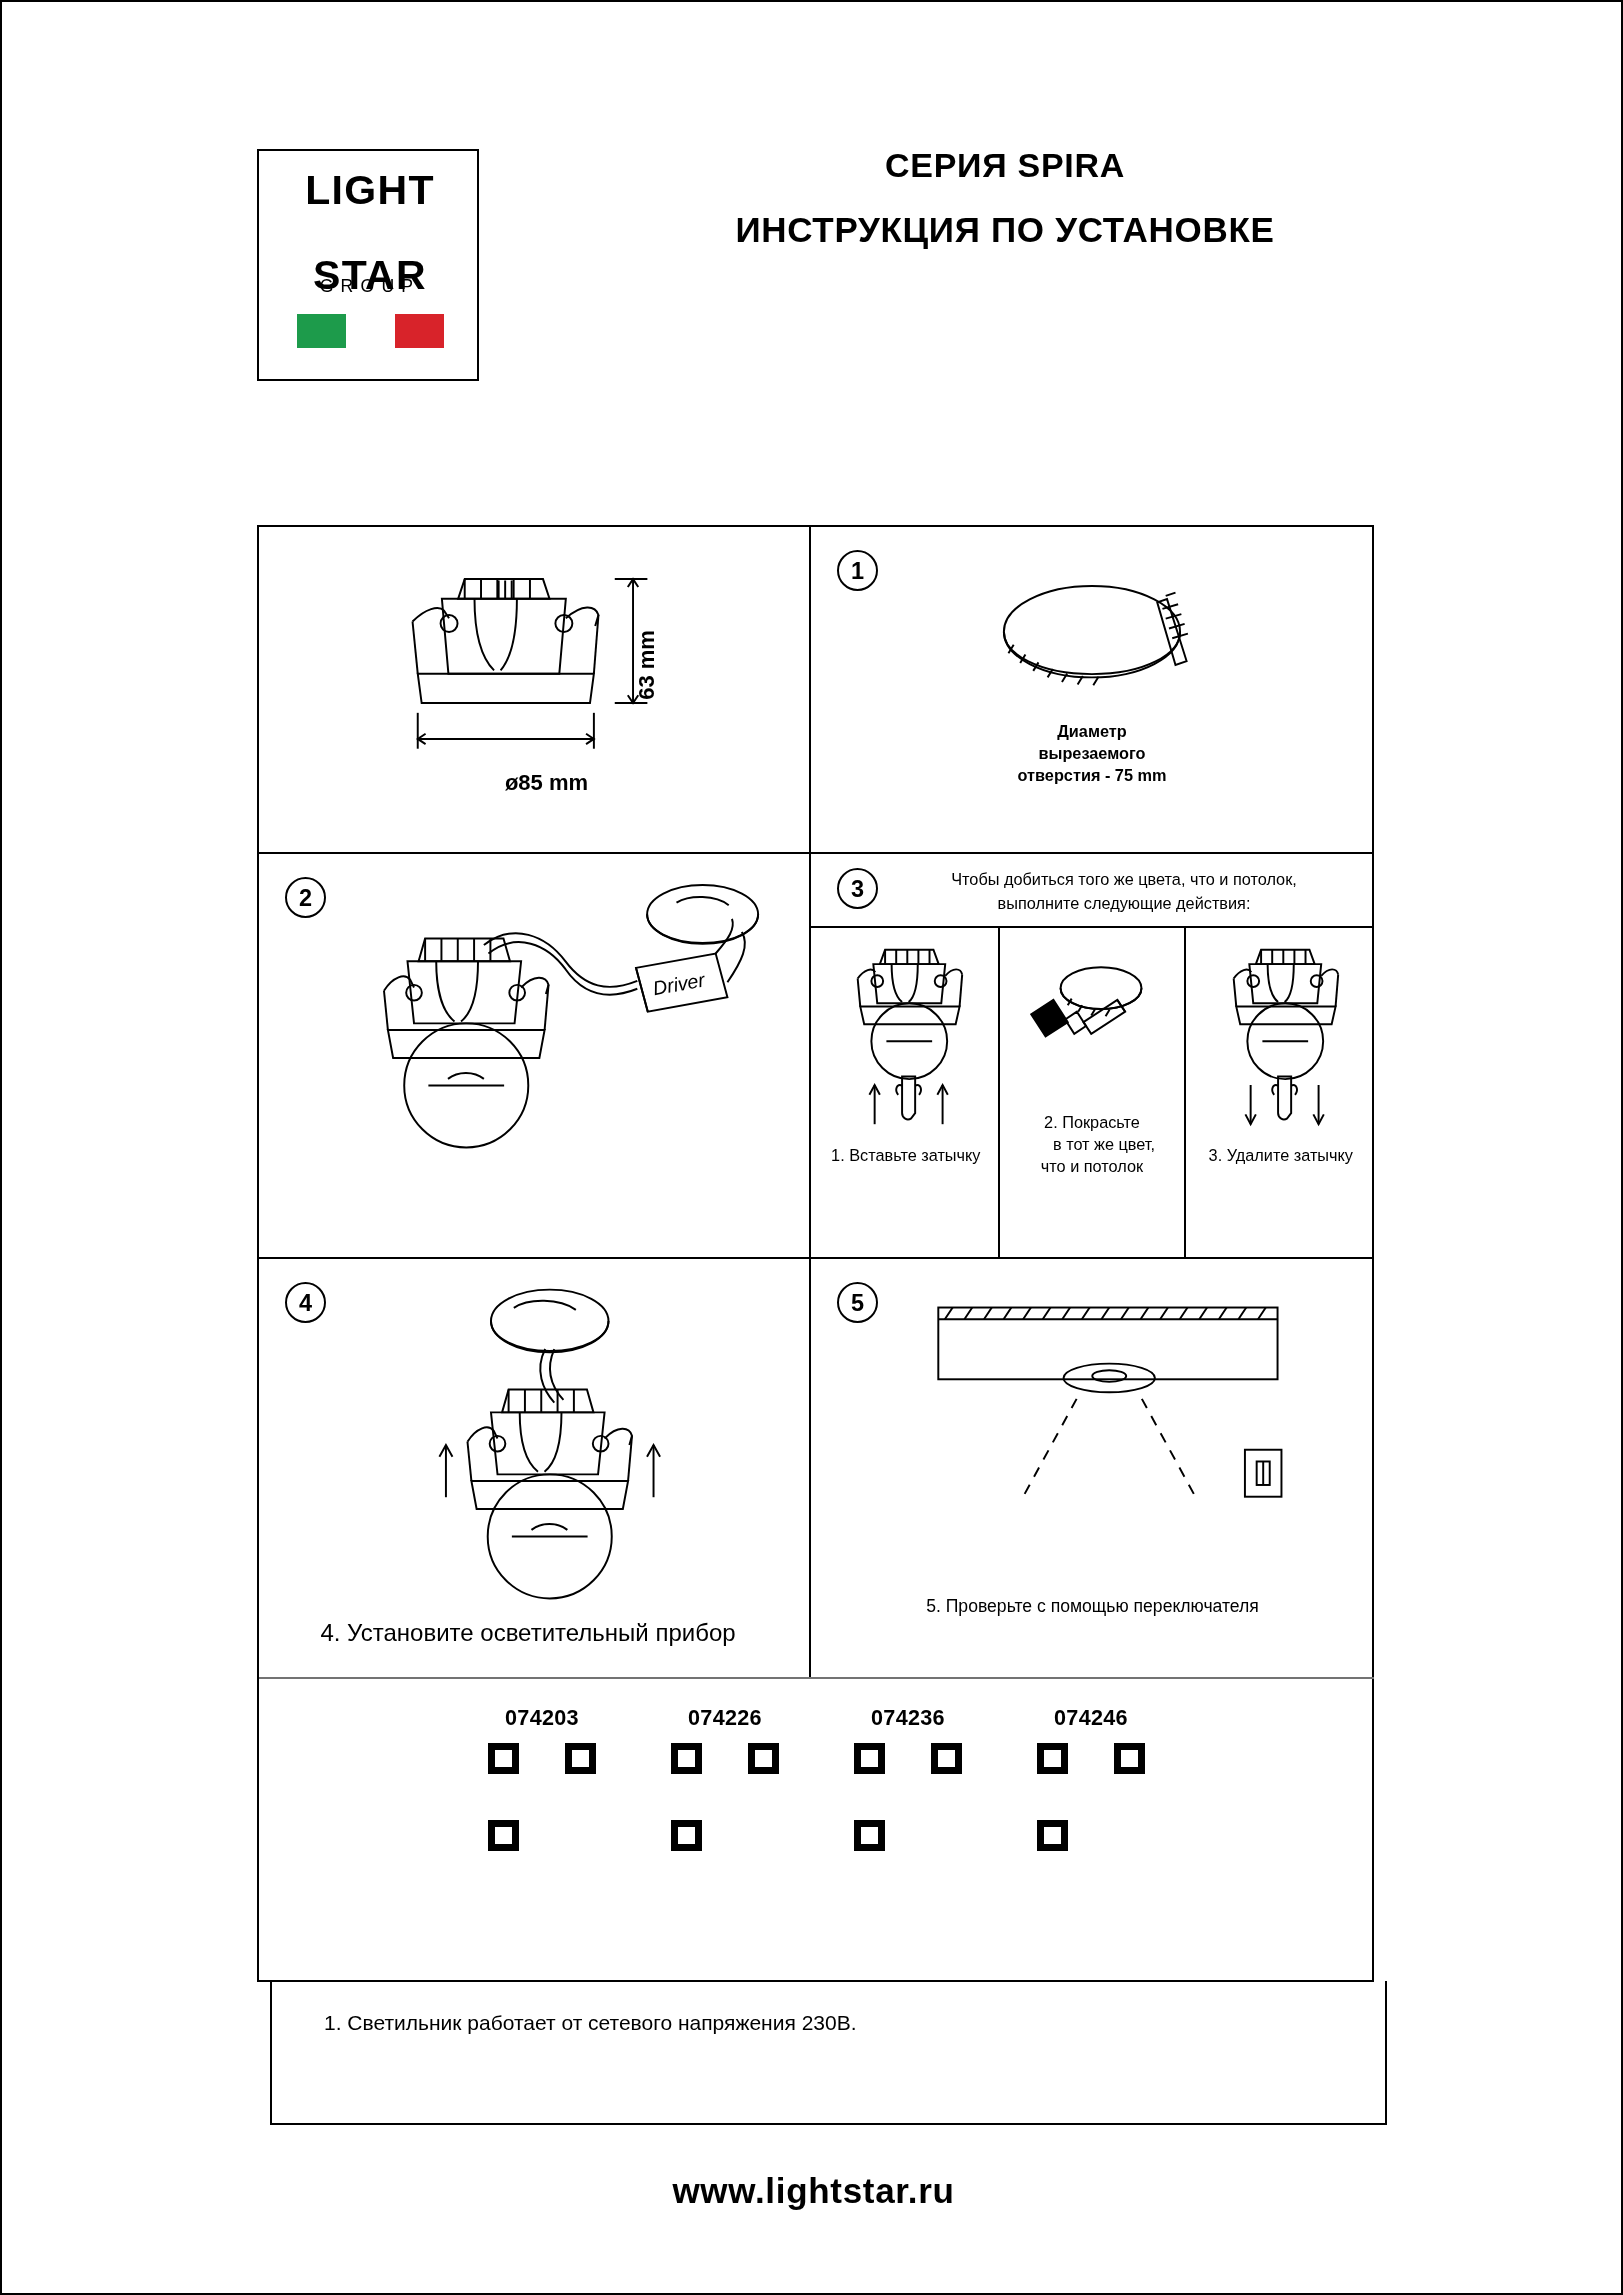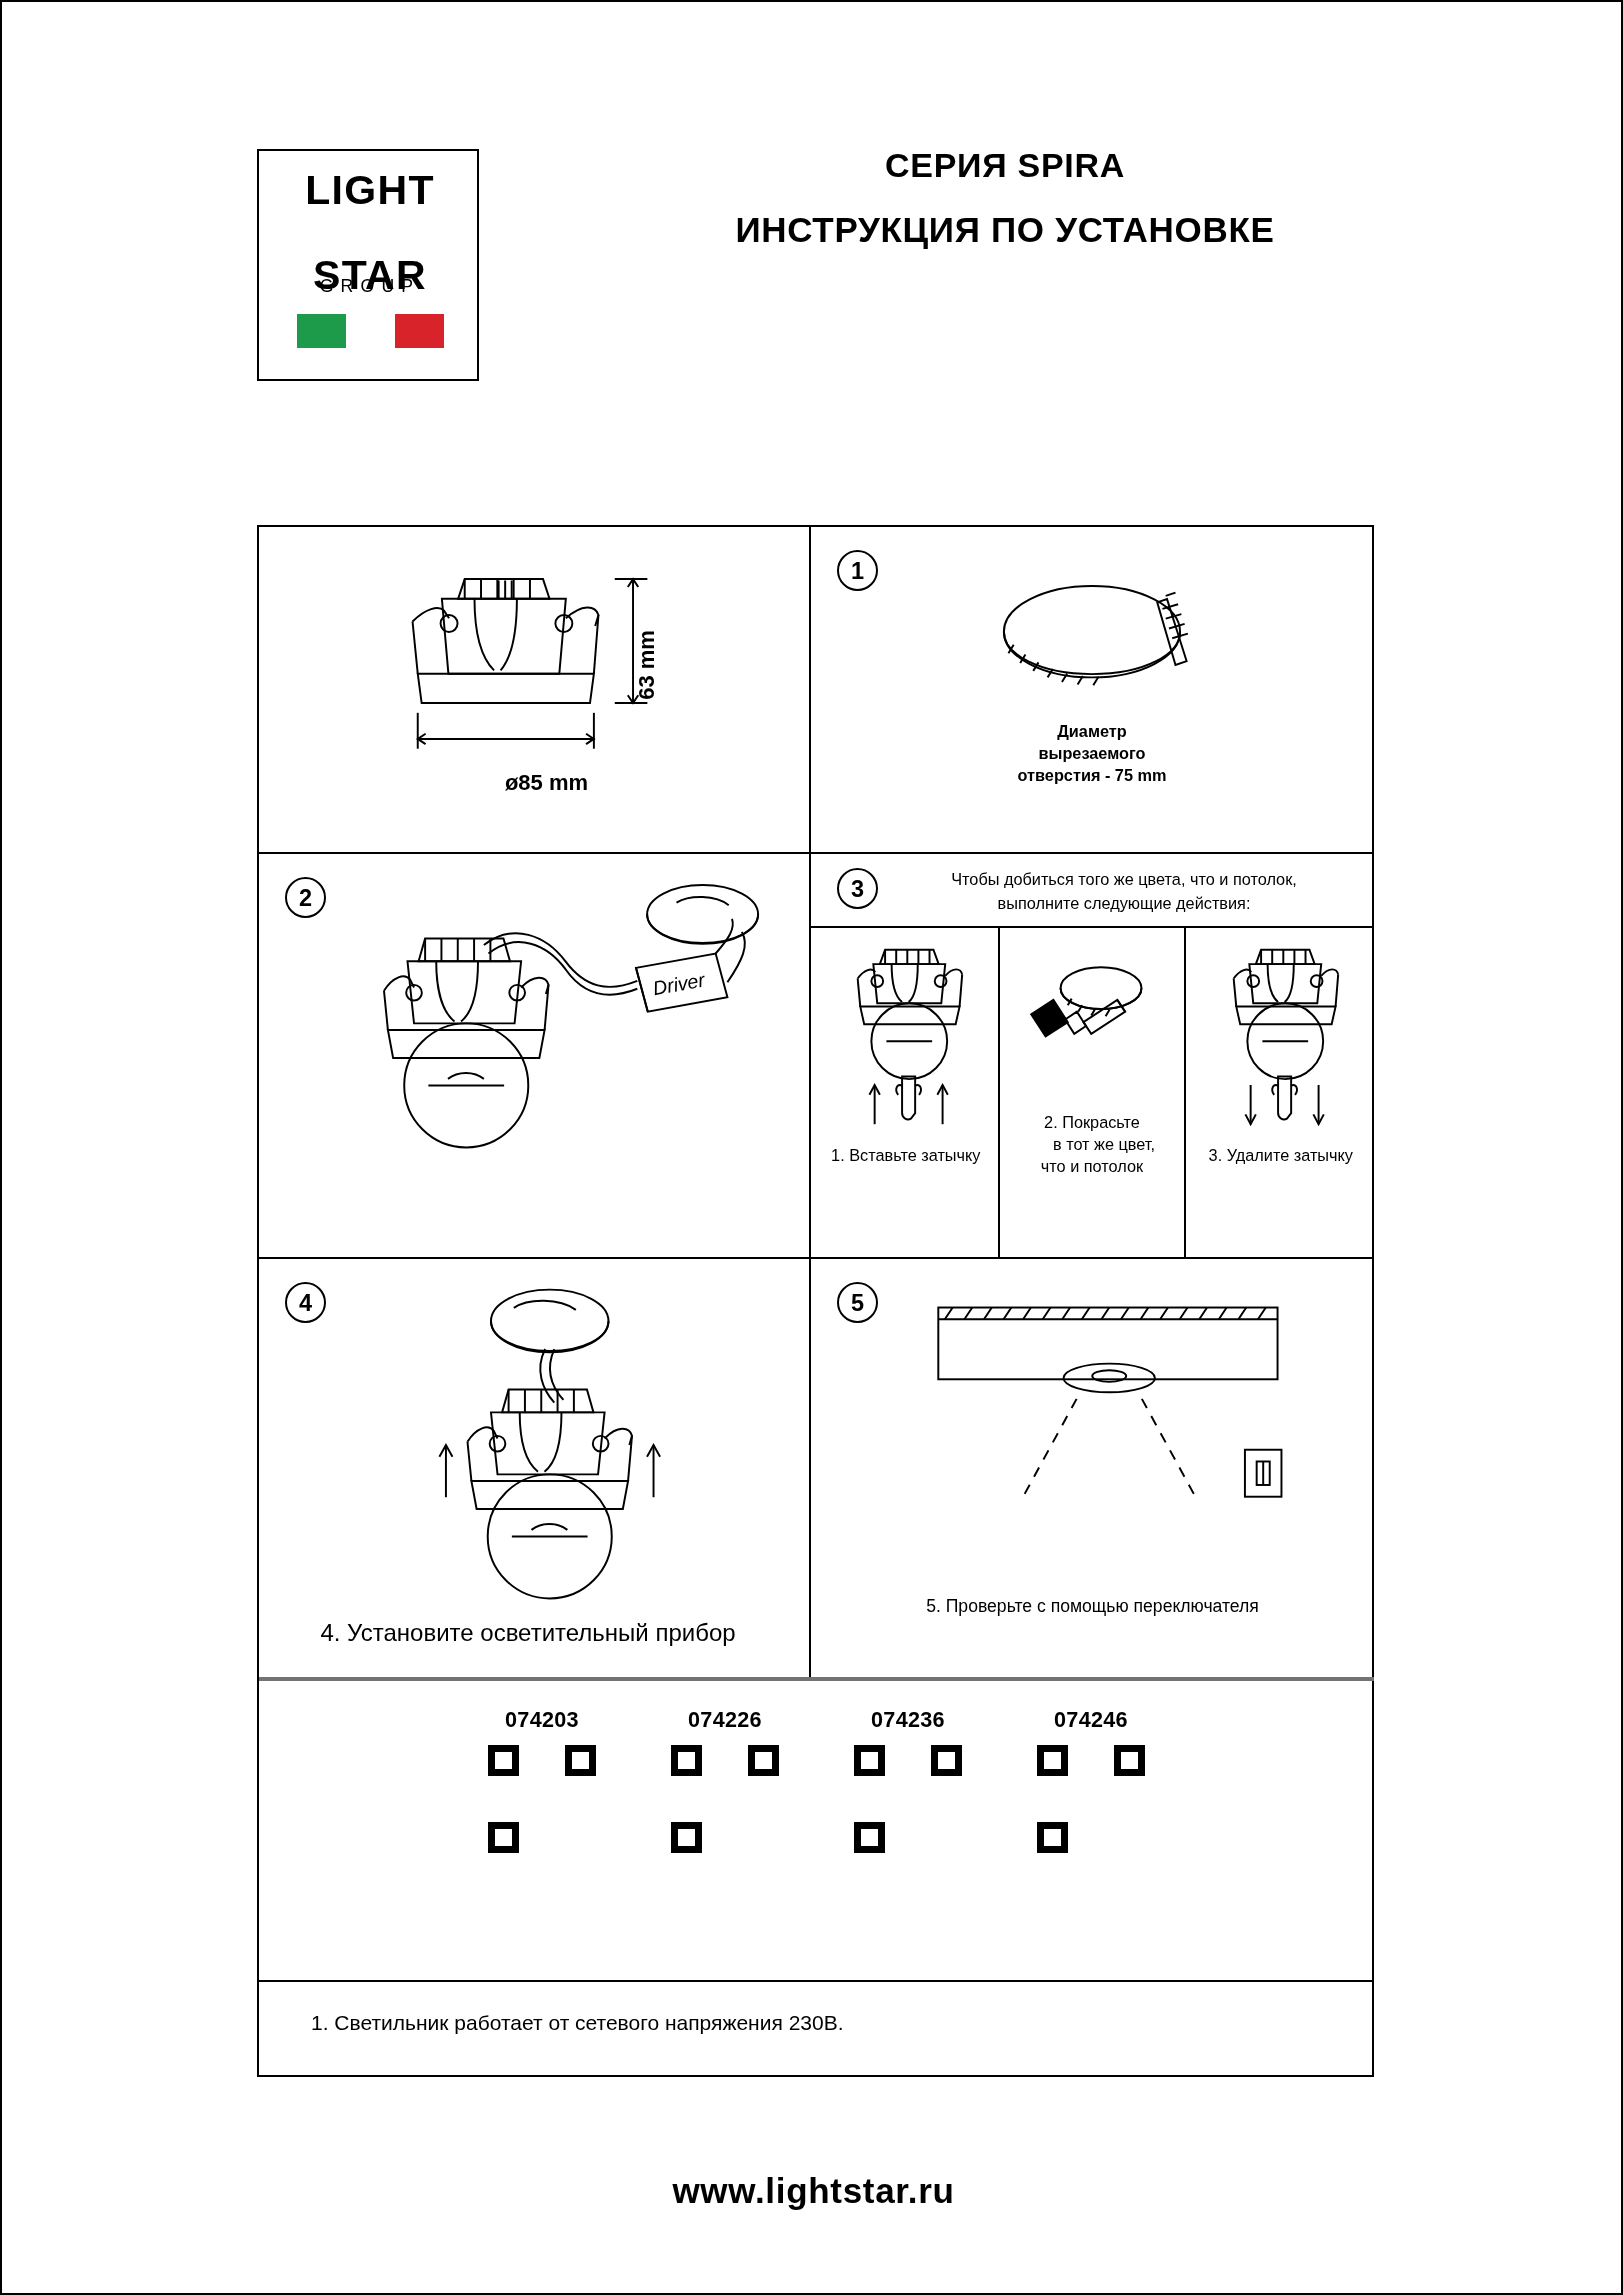--- a/index.html
+++ b/index.html
@@ -219,24 +219,24 @@
     left: 3.3px; bottom: 3.3px;
     width: 31px; height: 31px;
     border: 7.2px solid #000;
     background: #fff;
     box-sizing: border-box;
   }
 
   
   .notes {
     position: absolute;
-    left: 255px;
+    left: 268px;
     top: 1979px;
     width: 1117px;
-    height: 96px;
+    height: 144px;
     border: 2px solid #000;
     border-top: none;
     box-sizing: border-box;
     padding: 23.5px 0 0 52px;
   }
   .note {
     font-size: 21px;
     line-height: 36px;
   }
 
@@ -533,21 +533,21 @@
           <path d="M332 150 L414 300" stroke-dasharray="16 14"></path>
 
           <rect x="490" y="228" width="56" height="72"></rect>
           <rect x="508" y="246" width="20" height="36"></rect>
           <path d="M518 246 L518 282"></path>
         </g>
       </svg>
       <div class="cap" style="left:39px; top:336px; width:485px; font-size:17.6px;">5. Проверьте с помощью переключателя</div>
     </div>
 
-    <div class="cell c7" style="border-top:4px solid #737373;">
+    <div class="cell c7" style="border-top:2px solid #737373;">
       <div class="qr-row">
 
         <div class="qr-item">
           <div class="qr-code-label">074203</div>
           <div class="qr-img">
               <div class="qr-eye3"></div>
             </div>
         </div>
 
         <div class="qr-item">

